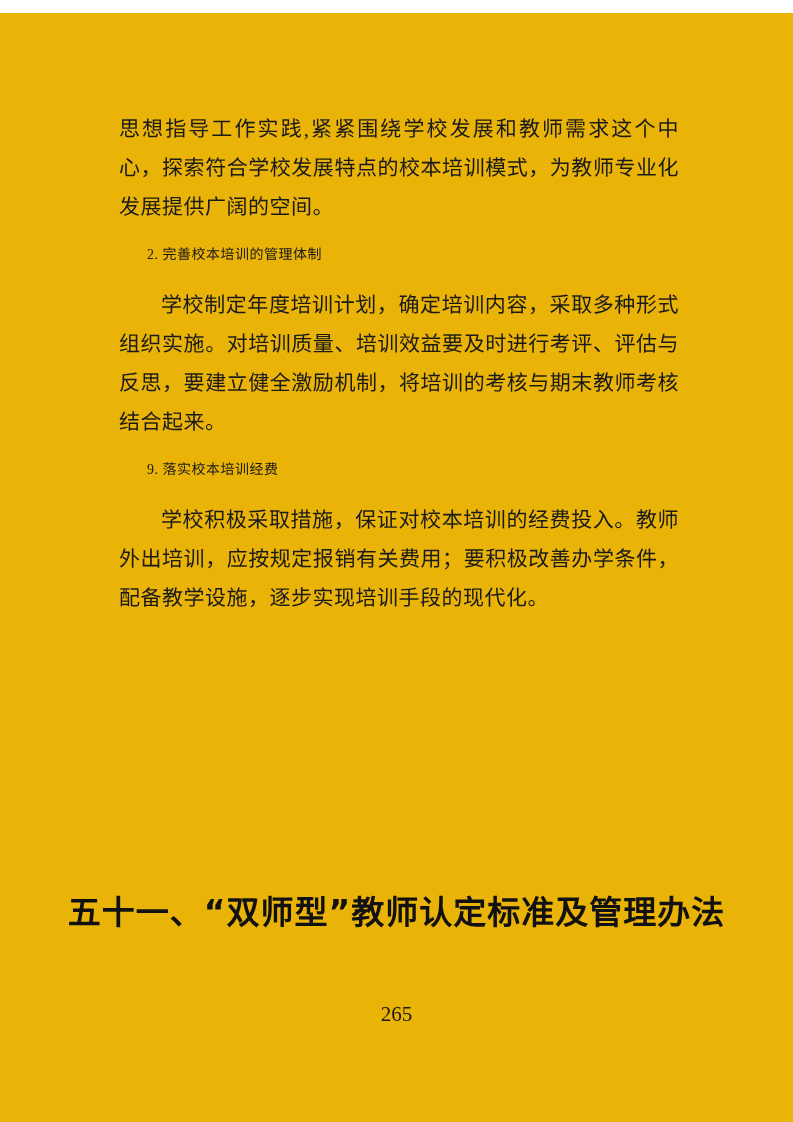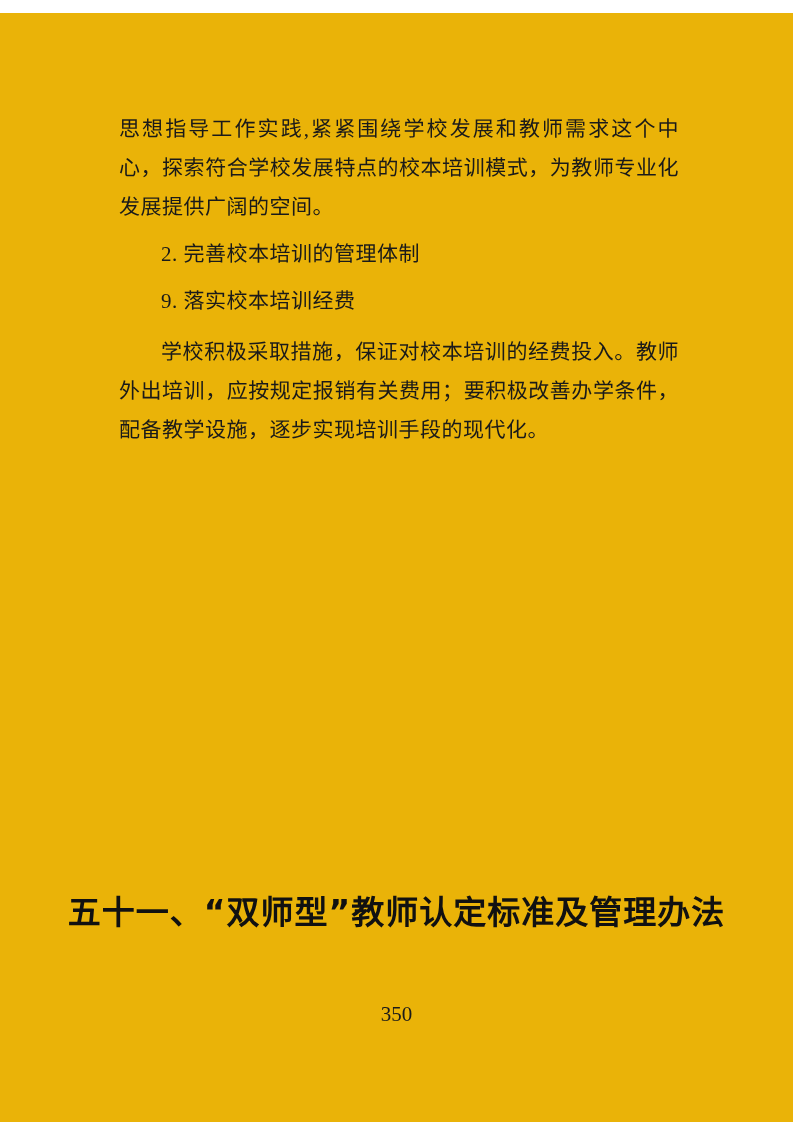--- a/index.html
+++ b/index.html
@@ -36,21 +36,21 @@
   .para.continuation {
     text-indent: 0;
   }
   .para + .para,
   .subheading + .para {
     margin-top: 12px;
   }
   .subheading {
     margin: 8px 0 0 0;
     text-indent: 2em;
-    font-size: 21px;
+    font-size: 14px;
     line-height: 39px;
   }
   .chapter-title {
     position: absolute;
     top: 880px;
     left: 0;
     width: 100%;
     margin: 0;
     text-align: center;
     font-family: "DejaVu Sans", "Liberation Sans", sans-serif;
@@ -74,23 +74,24 @@
 </head>
 <body>
 
 <div class="page">
 
   <div class="body-block">
     <p class="para continuation">思想指导工作实践,紧紧围绕学校发展和教师需求这个中心，探索符合学校发展特点的校本培训模式，为教师专业化发展提供广阔的空间。</p>
 
     <p class="subheading">2. 完善校本培训的管理体制</p>
 
+    <p class="para">学校制定年度培训计划，确定培训内容，采取多种形式组织实施。对培训质量、培训效益要及时进行考评、评估与反思，要建立健全激励机制，将培训的考核与期末教师考核结合起来。</p>
 
     <p class="subheading">9. 落实校本培训经费</p>
 
     <p class="para">学校积极采取措施，保证对校本培训的经费投入。教师外出培训，应按规定报销有关费用；要积极改善办学条件，配备教学设施，逐步实现培训手段的现代化。</p>
   </div>
 
   <h1 class="chapter-title">五十一、“双师型”教师认定标准及管理办法</h1>
 
-  <div class="page-number">350</div>
+  <div class="page-number">265</div>
 
 </div>
 
 </body></html>

